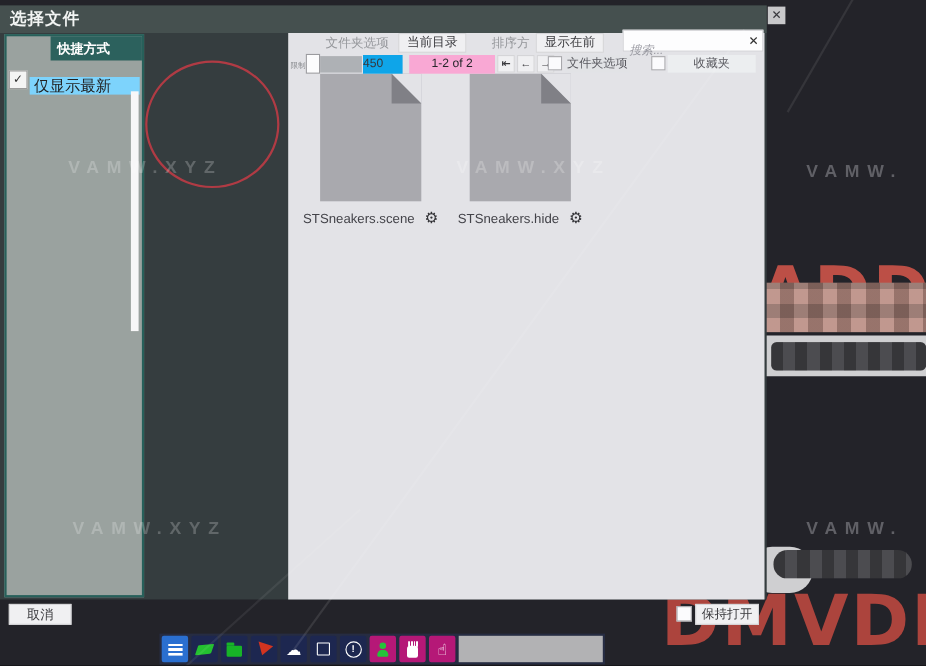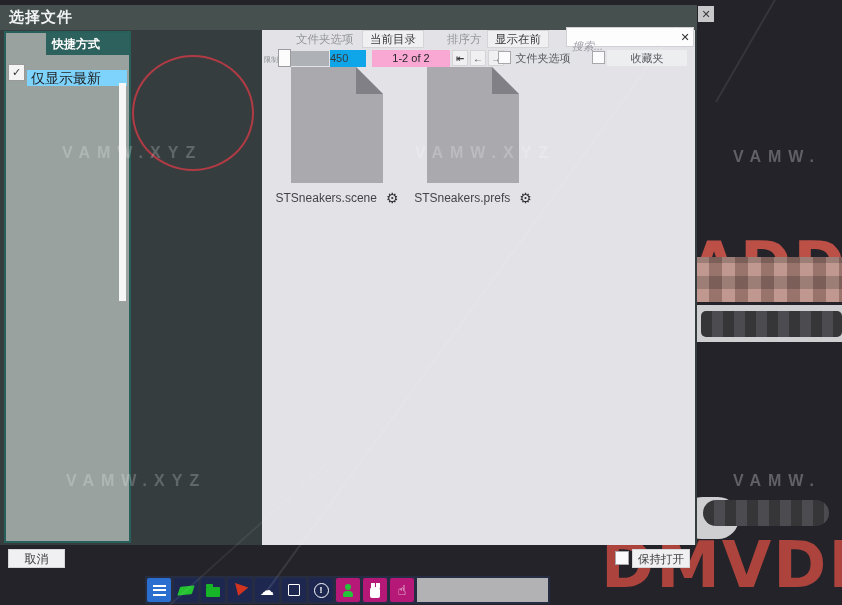--- a/index.html
+++ b/index.html
@@ -171,21 +171,21 @@
     <div class="tile tile-1">
       <div class="doc"></div>
       <div class="tile-label">
         <span class="tile-name">STSneakers.scene</span>
         <span class="tile-gear">⚙</span>
       </div>
     </div>
     <div class="tile tile-2">
       <div class="doc"></div>
       <div class="tile-label">
-        <span class="tile-name">STSneakers.prefs</span>
+        <span class="tile-name">STSneakers.hide</span>
         <span class="tile-gear">⚙</span>
       </div>
     </div>
   </div>
 
   <div class="close-btn">✕</div>
 
   <div class="btn cancel-btn">取消</div>
   <div class="mini-chk keep-chk" style="position:absolute;"></div>
   <div class="btn keep-btn">保持打开</div>

